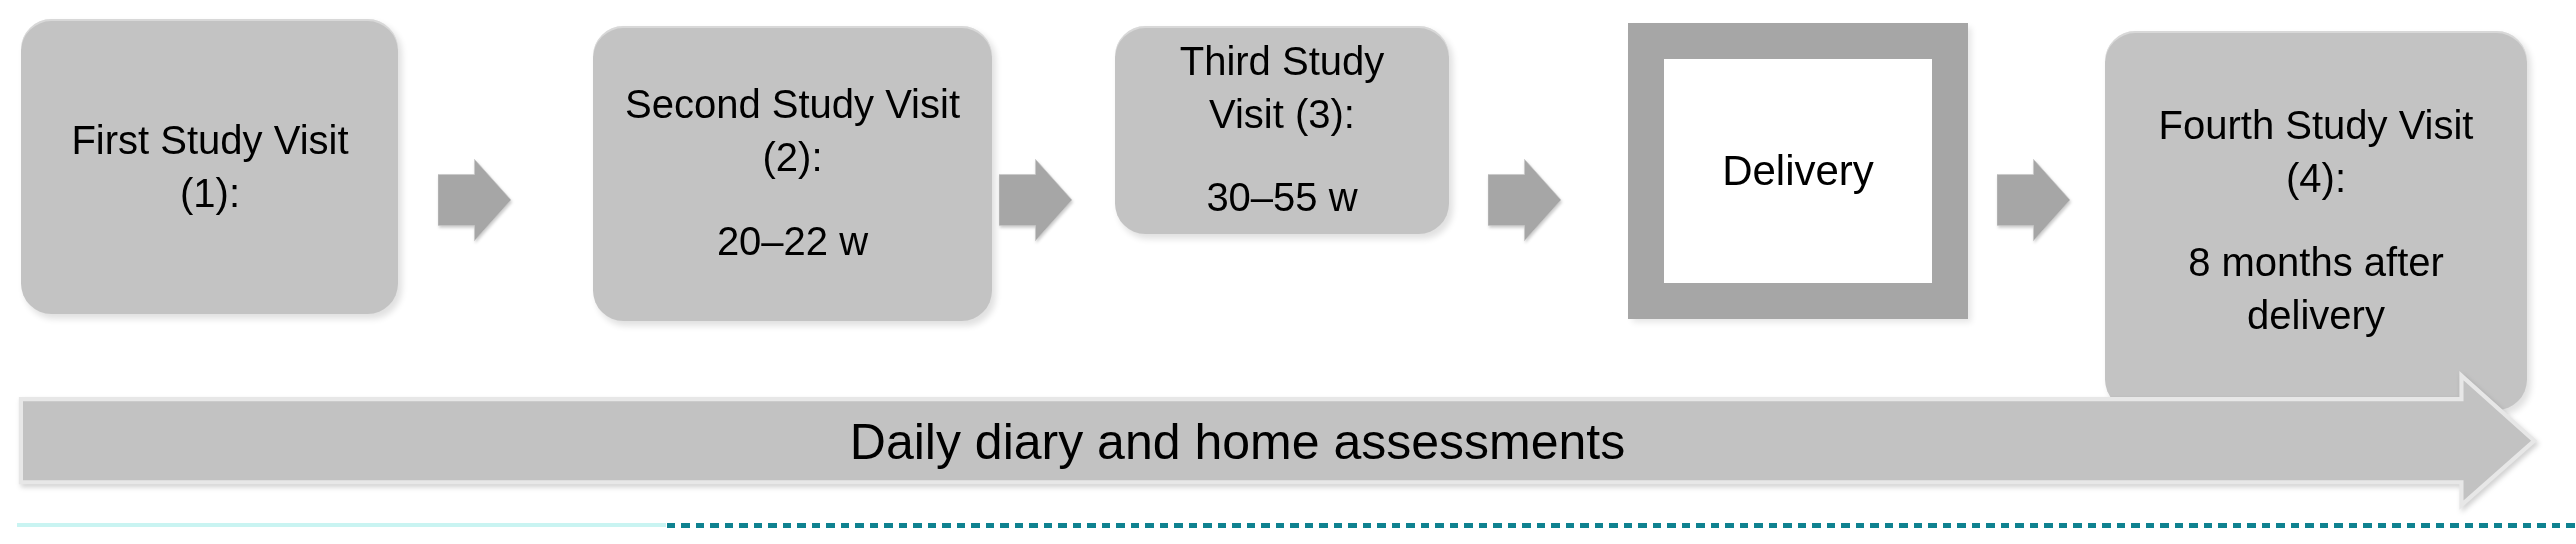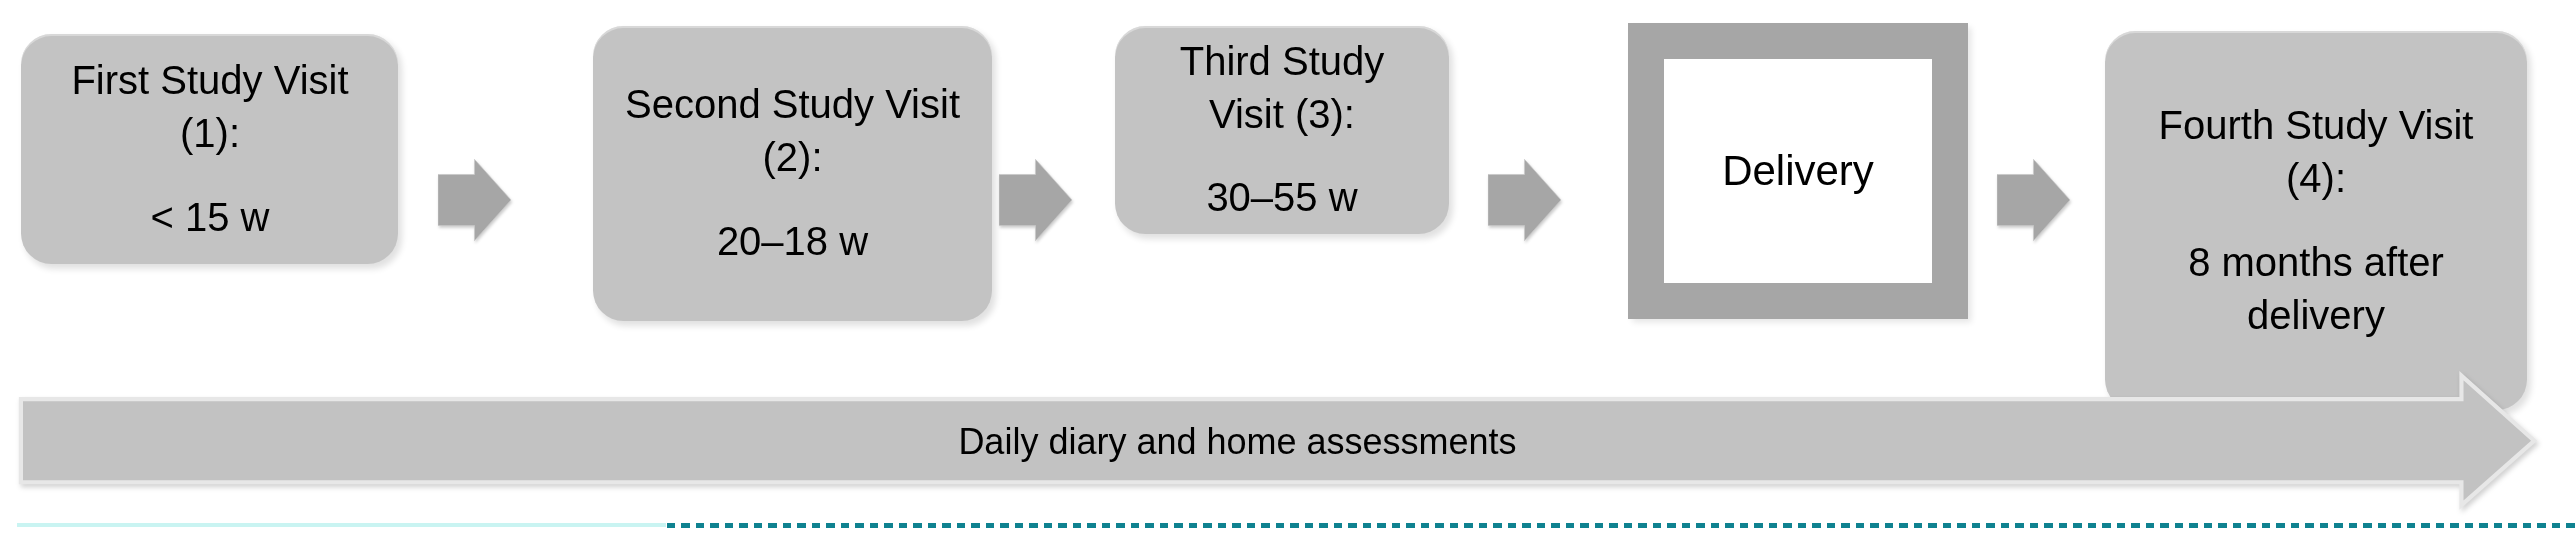--- a/index.html
+++ b/index.html
@@ -39,50 +39,49 @@
     position:absolute;top:159px;width:73px;height:82px;
     filter:drop-shadow(1.4px 2.1px 1.4px rgba(0,0,0,.20));
   }
   .timeline-arrow{
     position:absolute;left:14px;top:370px;width:2534px;height:147px;
     filter:drop-shadow(2.1px 3.5px 2.8px rgba(0,0,0,.18));
   }
   .timeline-label{
     position:absolute;left:14px;top:397px;width:2447px;height:89px;
     display:flex;justify-content:center;align-items:center;
-    font-size:36px;
+    font-size:50px;
   }
   .divider-solid{
     position:absolute;left:17.3px;top:523px;width:649px;height:4.2px;
     background:var(--divider-solid);
   }
   .divider-dashed{
     position:absolute;left:667px;top:523px;width:1909px;height:4.8px;
     background:repeating-linear-gradient(to right,
       var(--divider-dash) 0px, var(--divider-dash) 8.3px,
       rgba(255,255,255,0) 8.3px, rgba(255,255,255,0) 14.5px);
   }
 </style>
 </head>
 <body>
 
 <div class="canvas">
 
-  <div class="step-box" style="left:21px;top:34px;width:377px;height:230px;padding-left:32px;">
+  <div class="step-box" style="left:21px;top:19px;width:377px;height:295px;padding-left:32px;">
     <p class="step-title">First Study Visit (1):</p>
-    <p class="step-period">&lt; 15 w</p>
   </div>
 
   <svg class="flow-arrow" style="left:438px;" viewBox="0 0 106 118">
     <polygon points="0,22 53,22 53,0 106,59 53,118 53,96 0,96" style="fill:var(--arrow-fill)" stroke="#c9c9c9" stroke-width="1"></polygon>
   </svg>
 
   <div class="step-box" style="left:561px;top:25.6px;width:399px;height:295px;margin-left:32px;">
     <p class="step-title">Second Study Visit (2):</p>
-    <p class="step-period">20–18 w</p>
+    <p class="step-period">20–22 w</p>
   </div>
 
   <svg class="flow-arrow" style="left:999px;" viewBox="0 0 106 118">
     <polygon points="0,22 53,22 53,0 106,59 53,118 53,96 0,96" style="fill:var(--arrow-fill)" stroke="#c9c9c9" stroke-width="1"></polygon>
   </svg>
 
   <div class="step-box" style="left:1115px;top:25.6px;width:334px;height:208px;">
     <p class="step-title">Third Study Visit (3):</p>
     <p class="step-period">30–55 w</p>
   </div>

